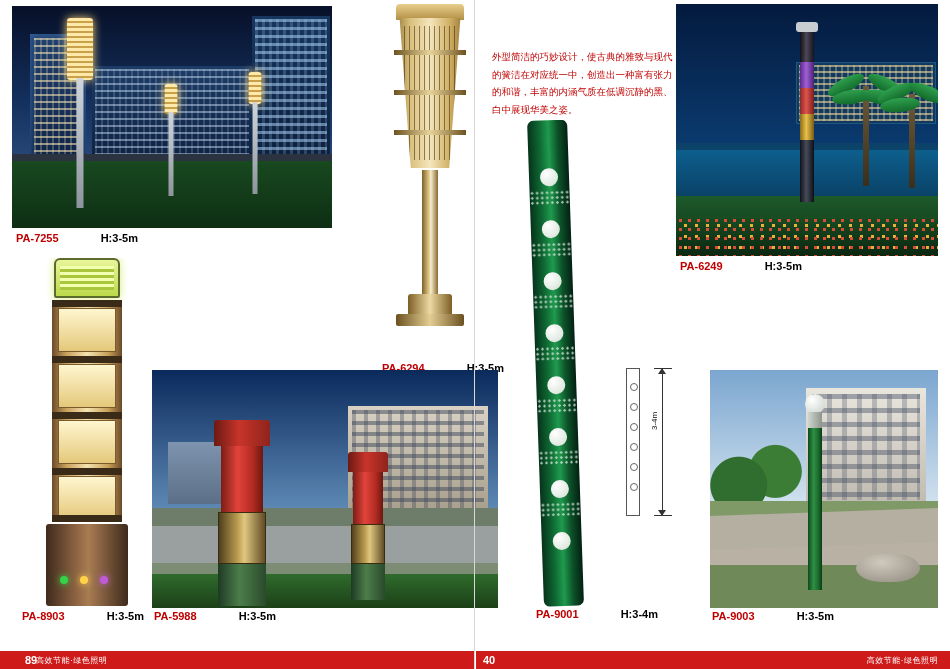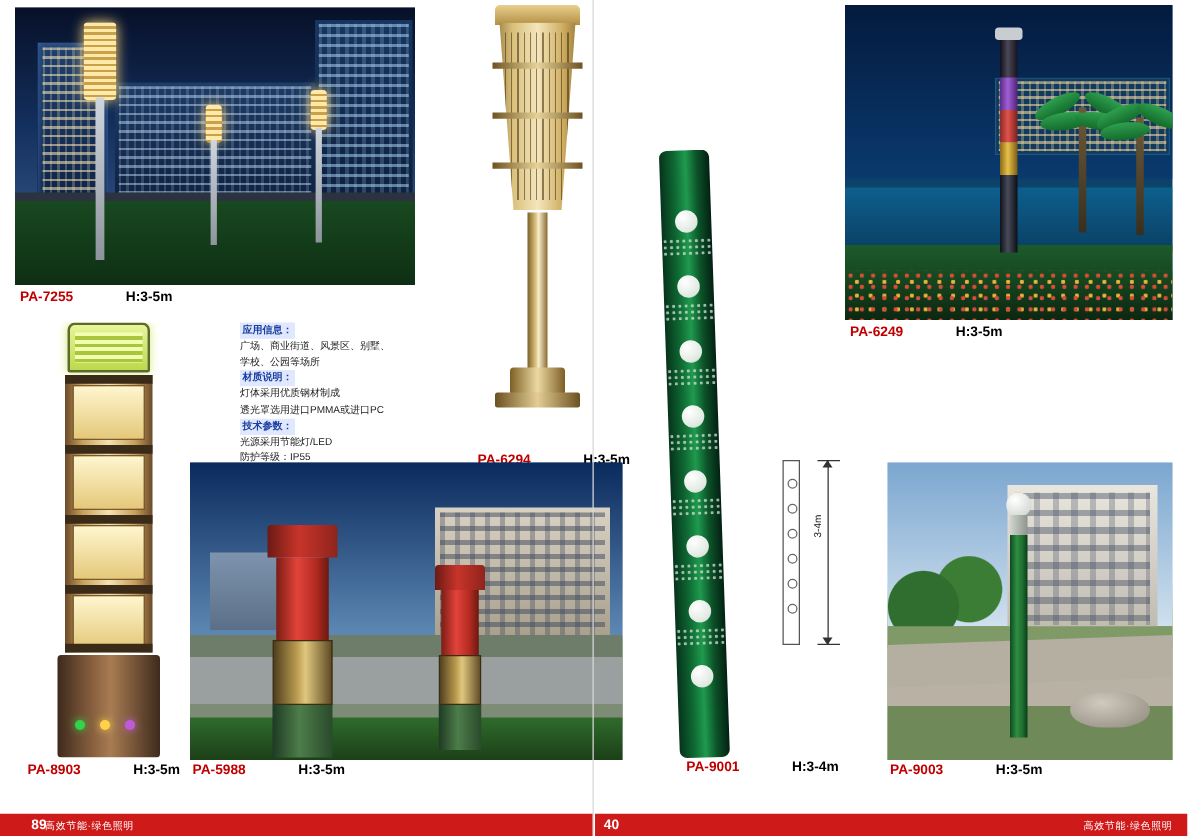--- a/index.html
+++ b/index.html
@@ -270,54 +270,43 @@
     <div class="ring" style="top:126px"></div>
     <div class="stem"></div>
     <div class="foot"></div>
     <div class="plate"></div>
   </div>
   <div class="cap" style="left:382px; top:362px;">
     <span>PA-6294</span>
     <span class="h">H:3-5m</span>
   </div>
 
-
-  <div id="spec">
-    <span class="t">应用信息：</span>
-    <span class="l">广场、商业街道、风景区、别墅、</span>
-    <span class="l">学校、公园等场所</span>
-    <span class="t">材质说明：</span>
-    <span class="l">灯体采用优质钢材制成</span>
-    <span class="l">透光罩选用进口PMMA或进口PC</span>
-    <span class="t">技术参数：</span>
-    <span class="l">光源采用节能灯/LED</span>
-    <span class="l">防护等级：IP55</span>
-    <span class="l">基础由本厂提供图纸制作</span>
-  </div>
+  <div id="descRed">外型简洁的巧妙设计，使古典的雅致与现代的簧洁在对应统一中，创造出一种富有张力的和谐，丰富的内涵气质在低调沉静的黑、白中展现华美之姿。</div>
+
 
   <div class="photo" id="p9001">
     <div class="tube">
       <div class="dot" style="top:48px"></div>
       <div class="spk" style="top:70px"></div>
       <div class="dot" style="top:100px"></div>
       <div class="spk" style="top:122px"></div>
       <div class="dot" style="top:152px"></div>
       <div class="spk" style="top:174px"></div>
       <div class="dot" style="top:204px"></div>
       <div class="spk" style="top:226px"></div>
       <div class="dot" style="top:256px"></div>
       <div class="spk" style="top:278px"></div>
       <div class="dot" style="top:308px"></div>
       <div class="spk" style="top:330px"></div>
       <div class="dot" style="top:360px"></div>
       <div class="spk" style="top:382px"></div>
       <div class="dot" style="top:412px"></div>
     </div>
   </div>
-  <div class="cap" style="left:549px; top:608px;">
+  <div class="cap" style="left:536px; top:608px;">
     <span>PA-9001</span>
     <span class="h">H:3-4m</span>
   </div>
 
   <div id="dim">
     <div class="mini">
       <div class="c" style="top:14px"></div>
       <div class="c" style="top:34px"></div>
       <div class="c" style="top:54px"></div>
       <div class="c" style="top:74px"></div>

